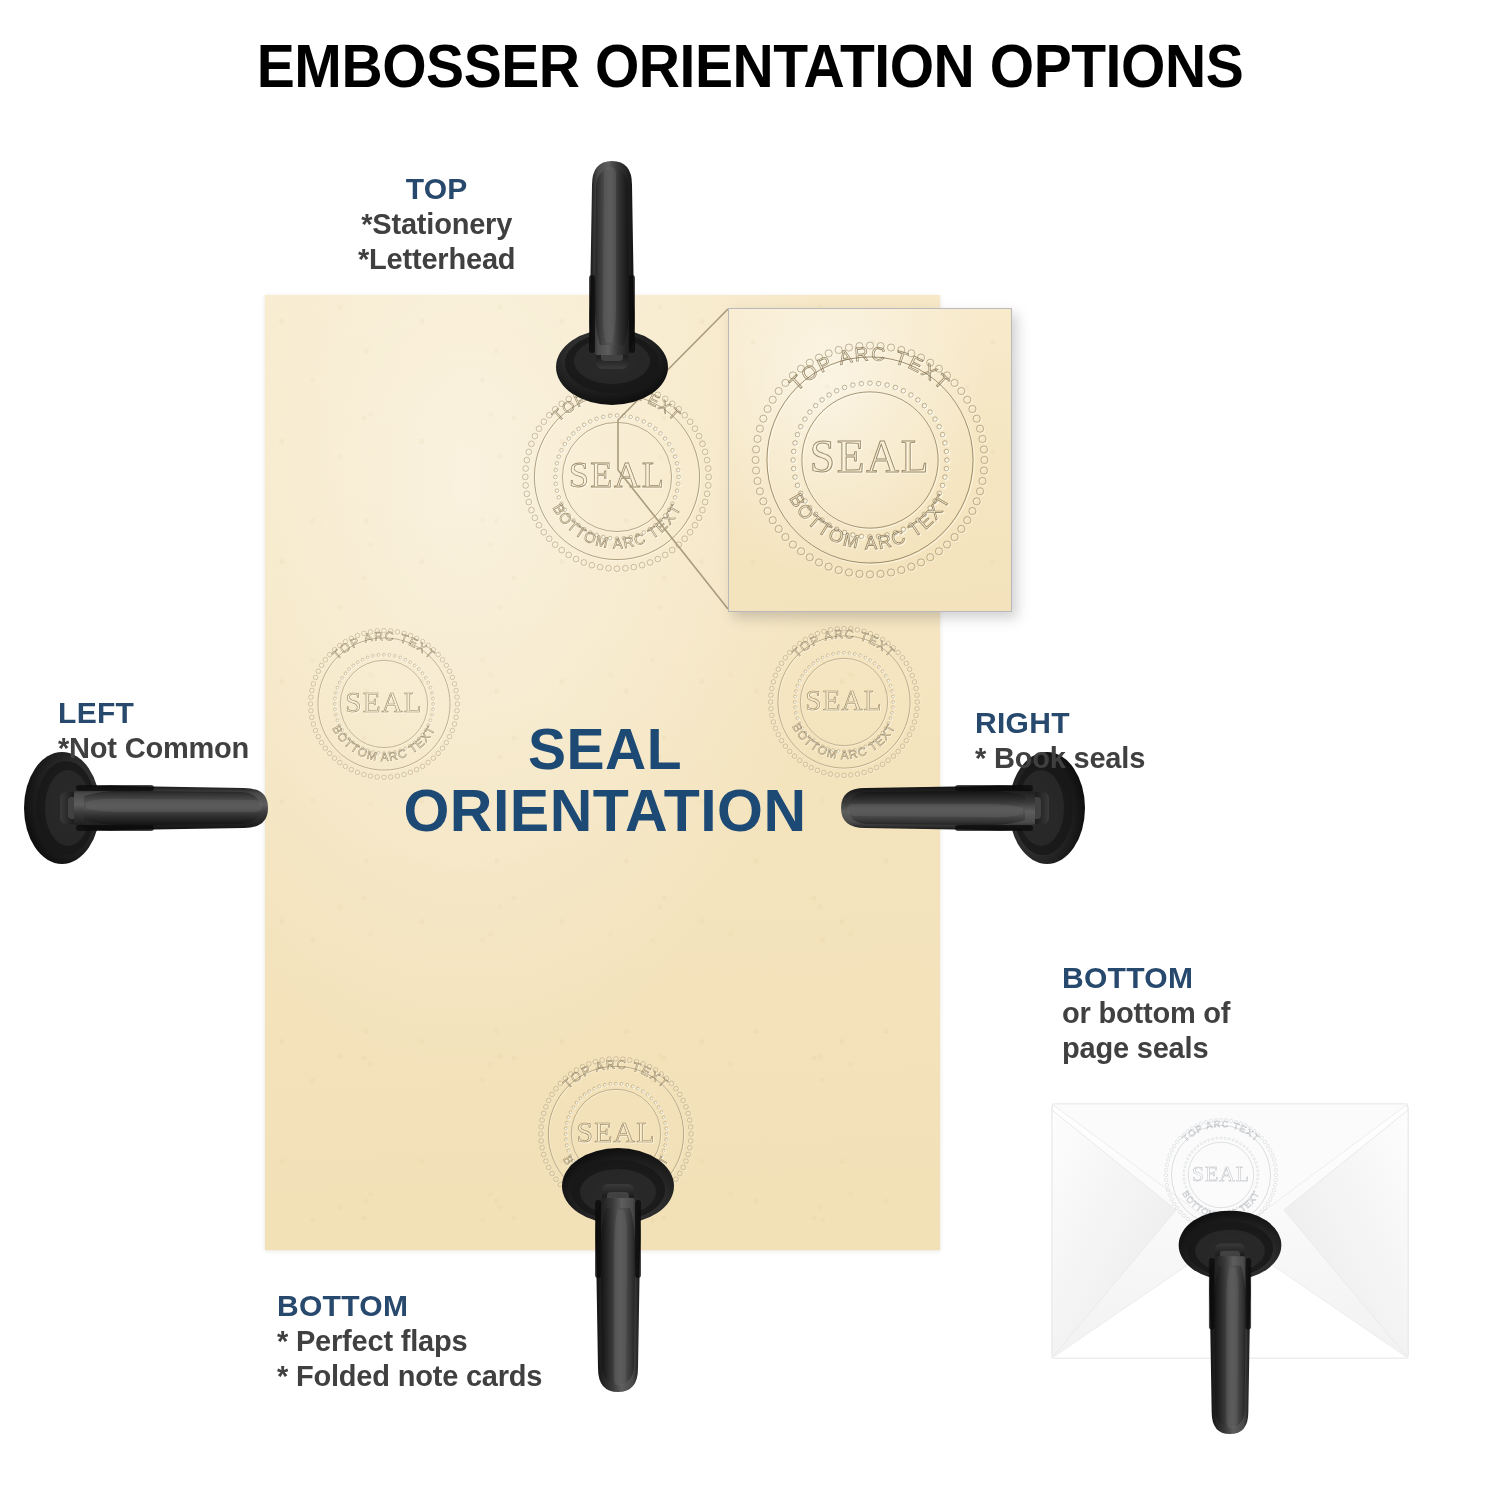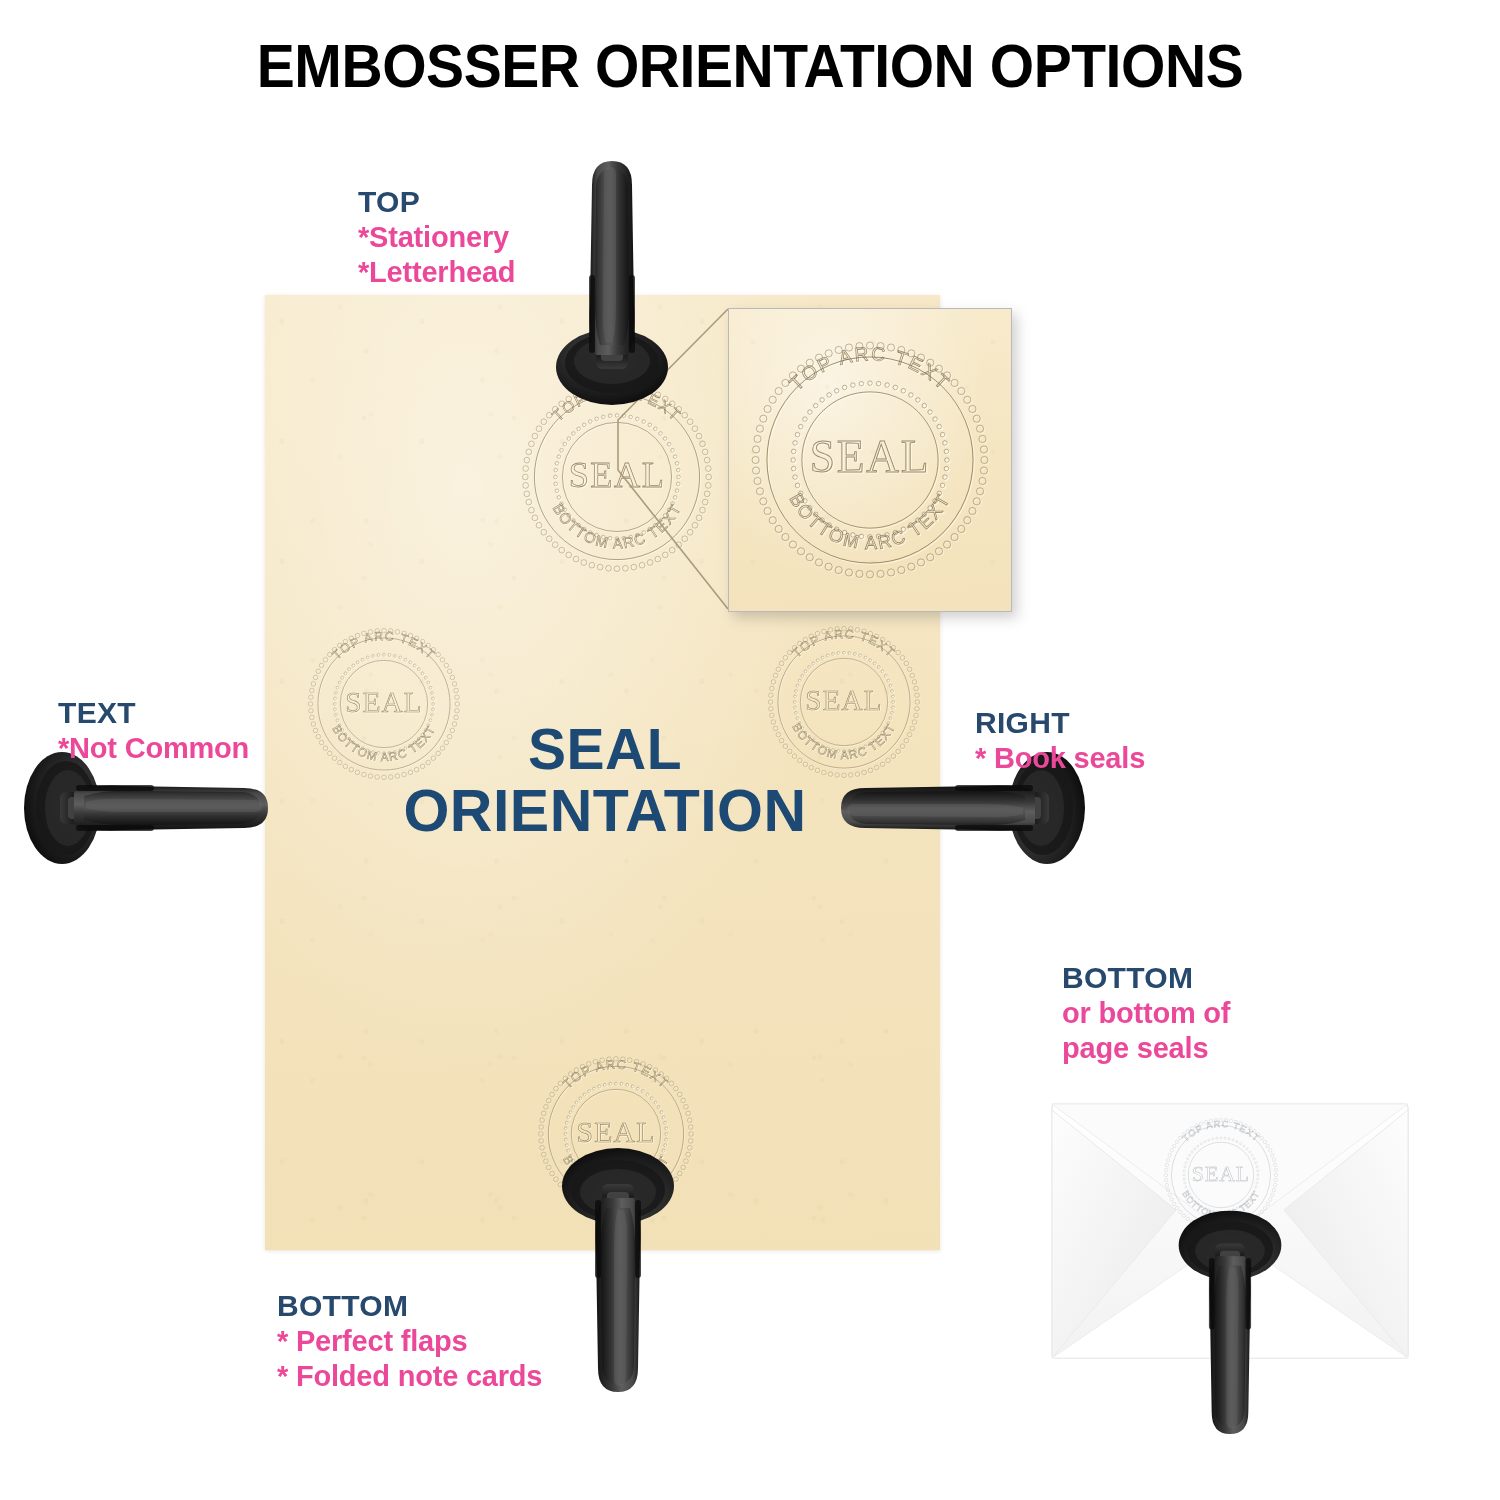--- a/index.html
+++ b/index.html
@@ -65,21 +65,21 @@
   
   .tool{position:absolute;pointer-events:none;}
   .tool svg{display:block;overflow:visible;}
 
   
   .label{position:absolute;}
   .label .head{
     color:#27496d;font-weight:700;font-size:30px;line-height:36px;letter-spacing:.3px;
   }
   .label .line{
-    color:#ec4899;font-weight:700;font-size:29px;line-height:35px;letter-spacing:-.2px;
+    color:#404040;font-weight:700;font-size:29px;line-height:35px;letter-spacing:-.2px;
   }
 
   
   .center-cap{
     position:absolute;left:355px;top:718px;width:500px;text-align:center;
     color:#1d4975;font-weight:700;letter-spacing:.5px;
   }
   .center-cap .l1{font-size:57px;line-height:62px;}
   .center-cap .l2{font-size:59px;line-height:62px;}
 
@@ -1833,28 +1833,28 @@
         </svg>
     </div>
   </div>
 
   <div class="tool" style="left:1175px;top:1210px;width:110px;height:230px;transform:rotate(180deg);transform-origin:50% 50%;">
     <svg viewBox="0 0 120 250" width="110" height="230">
         <use href="#embosser"></use>
       </svg>
   </div>
 
-  <div class="label" style="left:358px;top:184px;">
+  <div class="label" style="left:358px;top:171px;text-align:center;">
     <div class="head">TOP</div>
     <div class="line">*Stationery</div>
     <div class="line">*Letterhead</div>
   </div>
 
   <div class="label" style="left:58px;top:695px;">
-    <div class="head">TEXT</div>
+    <div class="head">LEFT</div>
     <div class="line">*Not Common</div>
   </div>
 
   <div class="label" style="left:975px;top:705px;">
     <div class="head">RIGHT</div>
     <div class="line">* Book seals</div>
   </div>
 
   <div class="label" style="left:1062px;top:960px;">
     <div class="head">BOTTOM</div>

